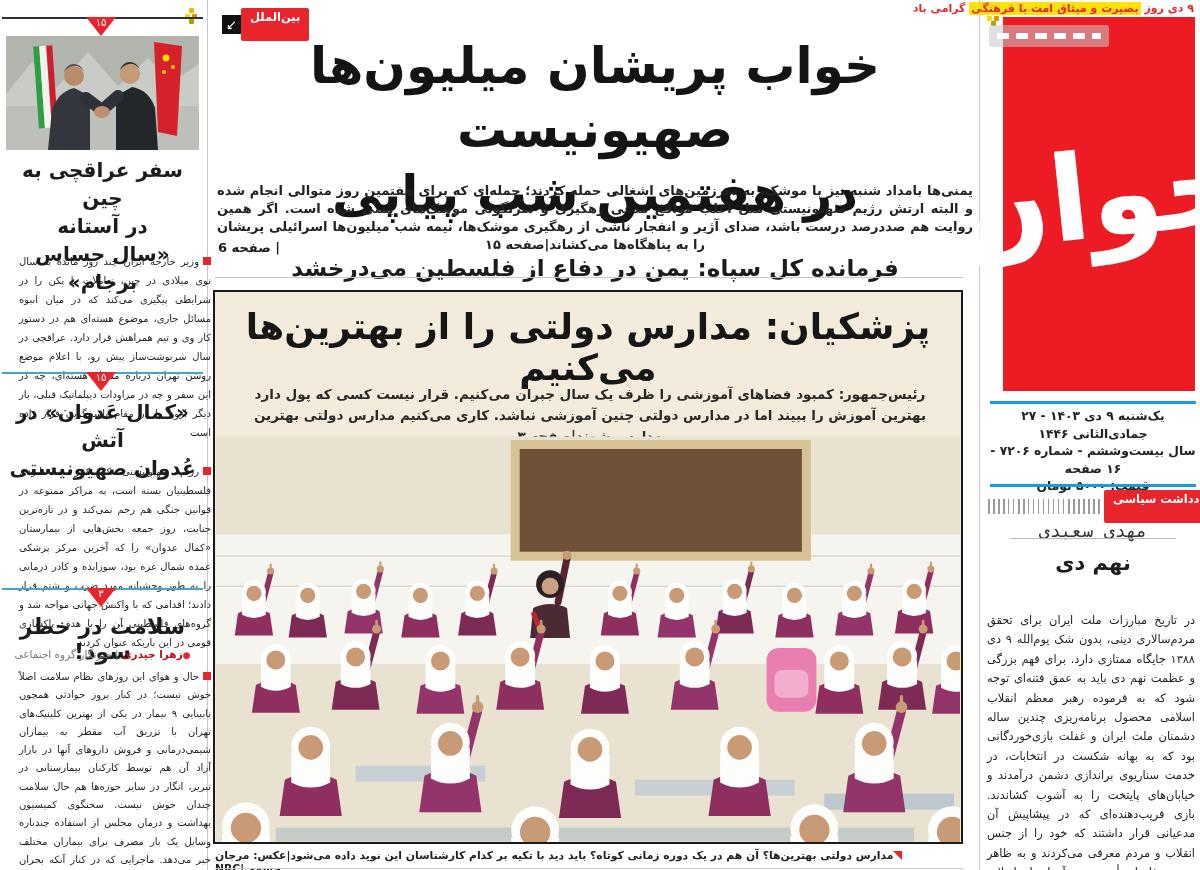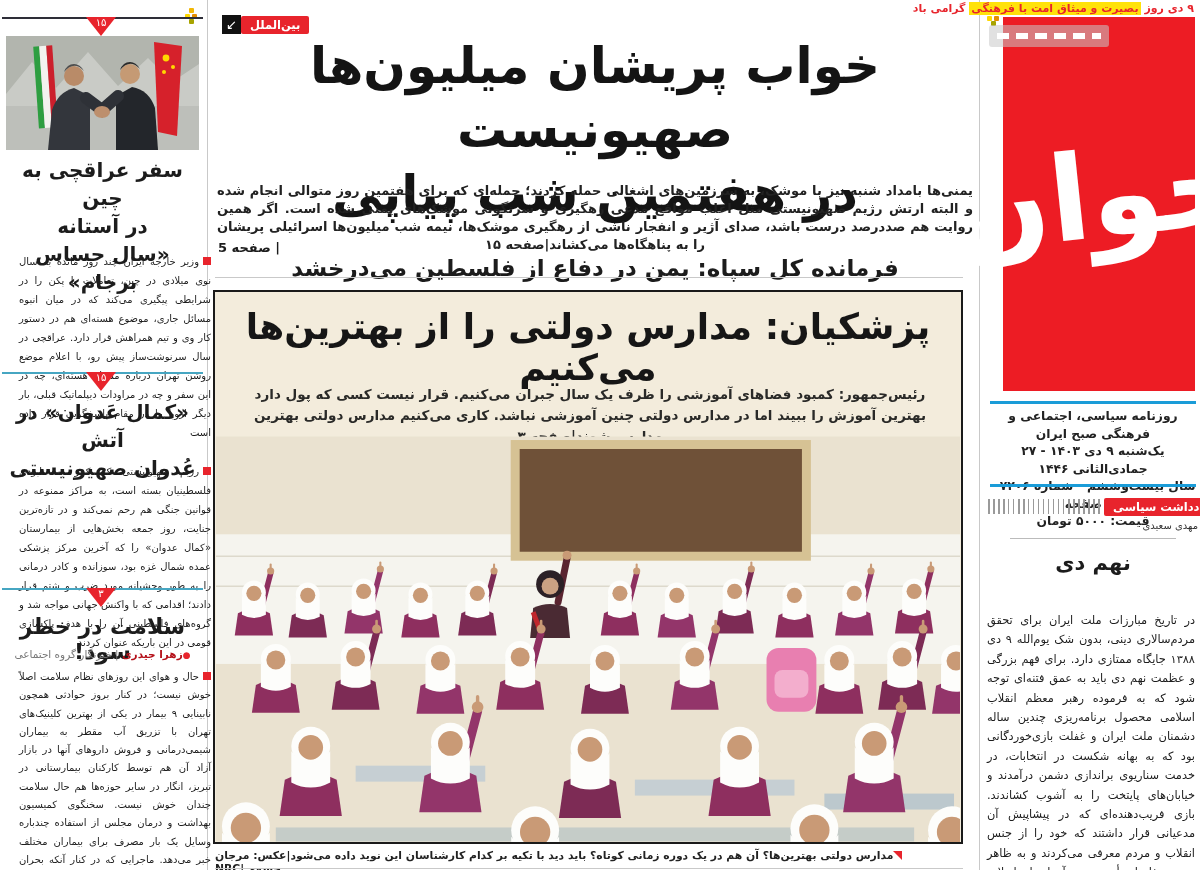--- a/index.html
+++ b/index.html
@@ -25,24 +25,24 @@
   .logo-word { color:#fff; font-size:118px; font-weight:bold; line-height:1; transform:rotate(-6deg) translateY(-8px); }
   .logo-watermark { position:absolute; left:-14px; top:8px; width:120px; height:22px; background:rgba(200,200,200,.55); border-radius:3px; overflow:hidden; }
   .logo-watermark i { position:absolute; top:8px; left:8px; right:8px; height:6px;
       background:repeating-linear-gradient(90deg,#fff 0 12px,transparent 12px 19px); }
   .blue-rule { position:absolute; left:990px; width:206px; height:3px; background:#1a9cd8; }
   .brand-info { position:absolute; left:988px; top:408px; width:210px; text-align:center; font-size:12.3px; font-weight:bold; line-height:17.5px; color:#222; }
 
   
   .tag-row { position:absolute; display:flex; align-items:center; height:19px; direction:ltr; }
   .tag-barcode { height:15px; width:112px; background:repeating-linear-gradient(90deg,#9a9a9a 0 1.5px,transparent 1.5px 5px); margin-right:4px; }
-  .tag-red { background:#e8242c; color:#fff; font-size:11.5px; font-weight:bold; height:18px; line-height:19px; padding:0 9px; border-radius:2px; white-space:nowrap; }
+  .tag-red { background:#e8242c; color:#fff; font-size:11.5px; font-weight:bold; height:33px; line-height:19px; padding:0 9px; border-radius:2px; white-space:nowrap; }
   .tag-ico { width:19px; height:19px; background:#111; color:#fff; font-size:13px; line-height:19px; text-align:center; }
 
-  .note-author { position:absolute; left:988px; top:520px; width:210px; font-size:10px; color:#333; }
+  .note-author { position:absolute; left:988px; top:520px; width:210px; text-align:center; font-size:18px; color:#333;font-family:Liberation Mono, monospace; }
   .note-author-rule { position:absolute; left:1010px; top:538px; width:166px; height:1px; background:#bbb; }
   .note-title { position:absolute; left:988px; top:549px; width:210px; text-align:center; font-size:21px; font-weight:bold; line-height:28px; }
   .note-body { position:absolute; left:987px; top:611px; width:208px; font-size:11.4px; line-height:19.4px; text-align:justify; color:#1d1d1d; }
 
   
   .sep-line { position:absolute; left:2px; width:201px; height:2px; }
   .sep-dark { background:#2e2e38; }
   .sep-teal { background:#46a6c2; }
   .badge-tri { position:absolute; width:30px; height:20px; }
   .badge-tri .tri { width:0; height:0; margin:0 auto; border-left:15px solid transparent; border-right:15px solid transparent; border-top:19px solid #e8242c; }
@@ -97,21 +97,20 @@
 
 <div class="logo-box">
   <div class="logo-watermark">
       <i></i>
     </div>
   <div class="logo-word">جوان</div>
 </div>
 
 <div class="blue-rule" style="top:401px"></div>
 <div class="brand-info">
-  <div>روزنامه سیاسی، اجتماعی و فرهنگی صبح ایران</div>
   <div>یک‌شنبه ۹ دی ۱۴۰۳ - ۲۷ جمادی‌الثانی ۱۴۴۶</div>
   <div>سال بیست‌وششم - شماره ۷۲۰۶ - ۱۶ صفحه</div>
   <div>قیمت: ۵۰۰۰ تومان</div>
 </div>
 <div class="blue-rule" style="top:484px"></div>
 
 <div class="tag-row" style="left:988px;top:497px">
   <span class="tag-barcode"></span>
   <span class="tag-red">یادداشت سیاسی</span>
 
@@ -129,21 +128,21 @@
 </div>
 
 <div class="main-headline">
   <div>خواب پریشان میلیون‌ها صهیونیست</div>
   <div>در هفتمین شب پیاپی</div>
 </div>
 
 <div class="main-lede"><span>یمنی‌ها بامداد شنبه نیز با موشک، به سرزمین‌های اشغالی حمله کردند؛ حمله‌ای که برای هفتمین روز متوالی انجام شده و البته ارتش رژیم صهیونیستی مثل اغلب مواقع مدعی رهگیری و سرنگونی موشک‌های یمنی شده است. اگر همین روایت هم صددرصد درست باشد، صدای آژیر و انفجار ناشی از رهگیری موشک‌ها، نیمه شب میلیون‌ها اسرائیلی پریشان را به پناهگاه‌ها می‌کشاند</span><span class="pageref">|صفحه ۱۵</span></div>
 
 <div class="sub-headline">فرمانده کل سپاه: یمن در دفاع از فلسطین می‌درخشد</div>
-<div class="sub-pageref">| صفحه 5</div>
+<div class="sub-pageref">| صفحه 6</div>
 
 <div class="hr-gray" style="left:215px;top:277px;width:748px"></div>
 
 <div class="photo-frame">
   <div class="pf-headline">پزشکیان: مدارس دولتی را از بهترین‌ها می‌کنیم</div>
   <div class="pf-lede"><span>رئیس‌جمهور: کمبود فضاهای آموزشی را ظرف یک سال جبران می‌کنیم. قرار نیست کسی که پول دارد بهترین آموزش را ببیند اما در مدارس دولتی چنین آموزشی نباشد. کاری می‌کنیم مدارس دولتی بهترین مدارس شوند</span><span class="pageref">|صفحه ۳</span></div>
 
   <svg class="pf-photo" viewBox="0 0 746 406" aria-hidden="true">
     <defs>
       <g id="gA">

